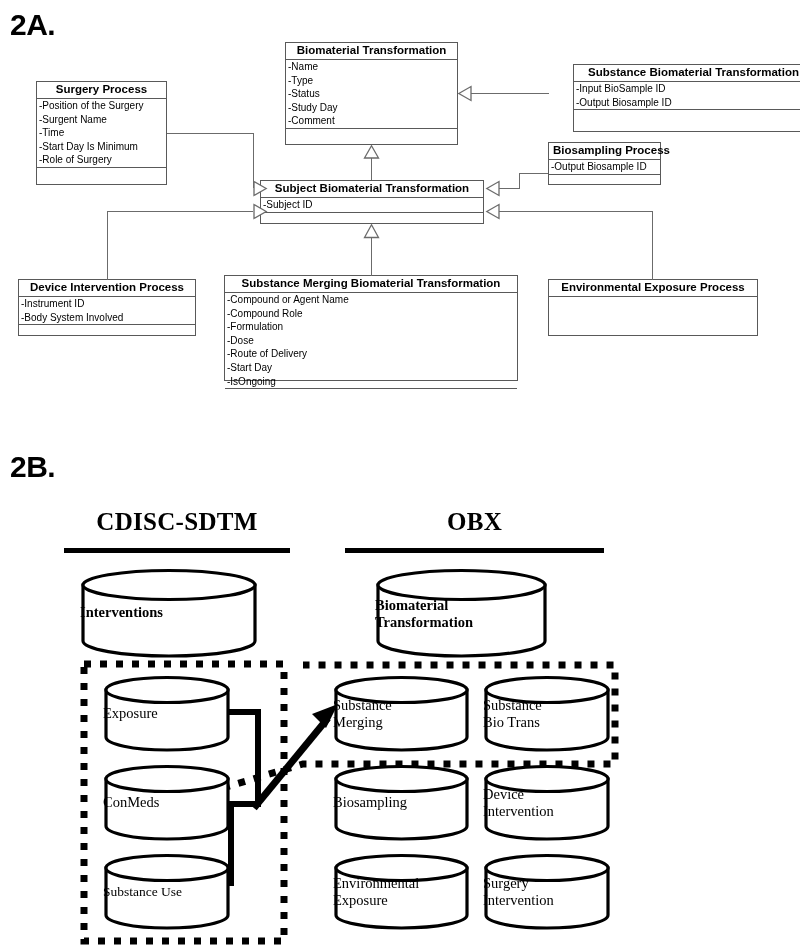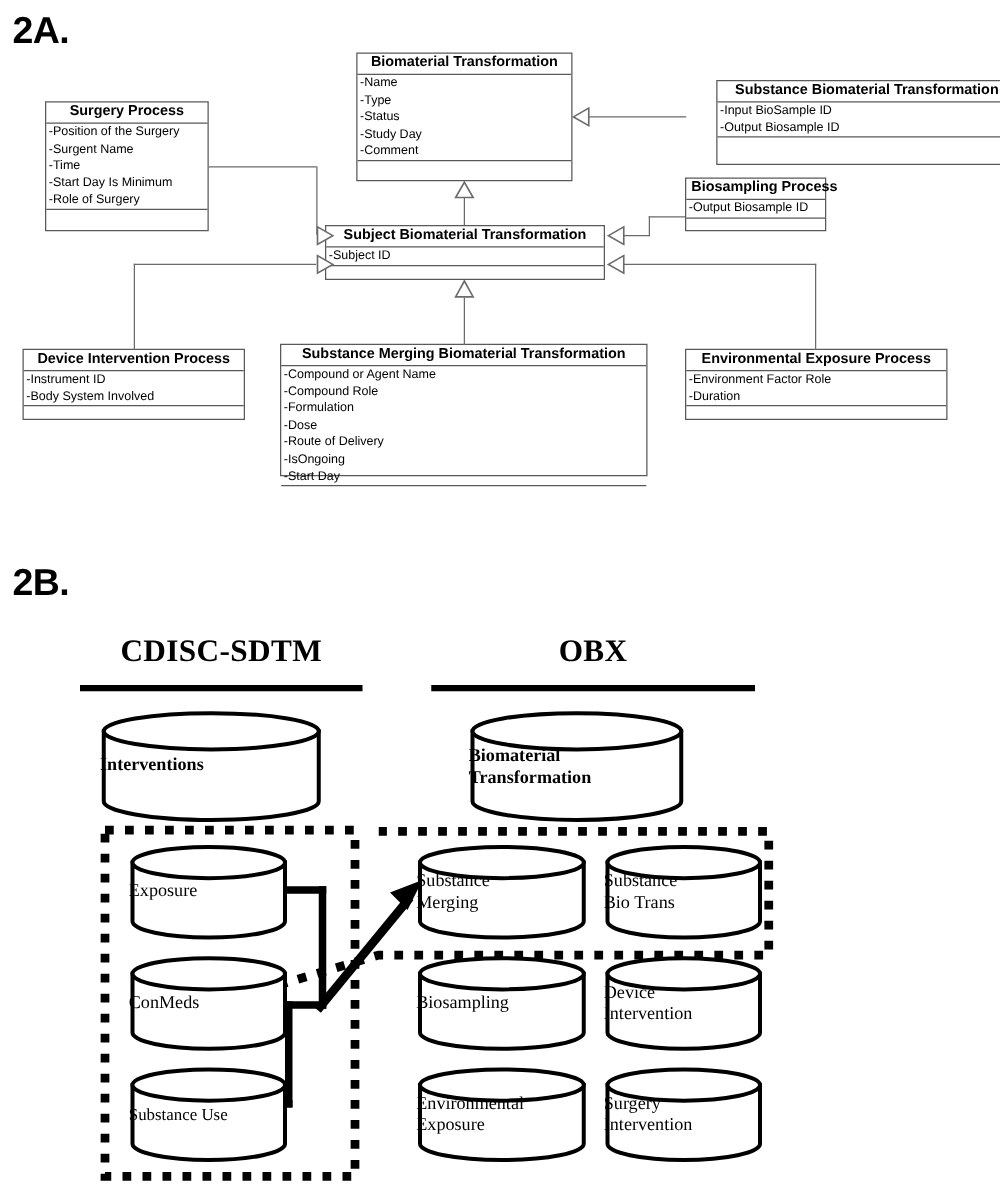--- a/index.html
+++ b/index.html
@@ -111,32 +111,28 @@
 </div>
 
 <div class="uml-box" style="left:224px;top:275px;width:294px;height:106px;">
   <div class="uml-title">Substance Merging Biomaterial Transformation</div>
   <div class="uml-attrs">
     <div class="uml-attr">Compound or Agent Name</div>
     <div class="uml-attr">Compound Role</div>
     <div class="uml-attr">Formulation</div>
     <div class="uml-attr">Dose</div>
     <div class="uml-attr">Route of Delivery</div>
+    <div class="uml-attr">Start Day</div>
     <div class="uml-attr">IsOngoing</div>
-    <div class="uml-attr">Start Day</div>
   </div>
   <div class="uml-ops"></div>
 </div>
 
 <div class="uml-box" style="left:548px;top:279px;width:210px;height:57px;">
   <div class="uml-title">Environmental Exposure Process</div>
-  <div class="uml-attrs">
-    <div class="uml-attr">Environment Factor Role</div>
-    <div class="uml-attr">Duration</div>
-  </div>
   <div class="uml-ops"></div>
 </div>
 
 <div class="ln-h" style="left:470px;top:93px;width:79px;"></div>
 <svg class="arw" style="left:458px;top:85px;" width="14" height="17" viewBox="0 0 14 17">
   <polygon points="0.8,8.5 13,1.5 13,15.5" fill="#fff" stroke="#6b6b6b" stroke-width="1.3"></polygon>
 </svg>
 
 <div class="ln-v" style="left:371px;top:157px;height:23px;"></div>
 <svg class="arw" style="left:363px;top:145px;" width="17" height="14" viewBox="0 0 17 14">

